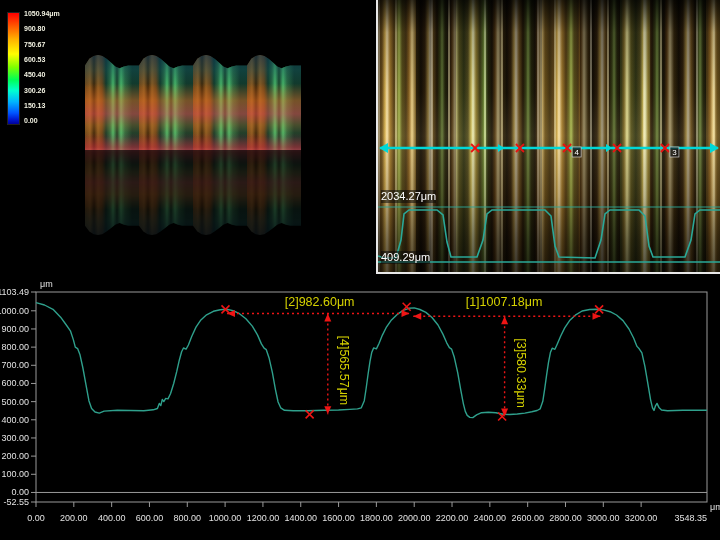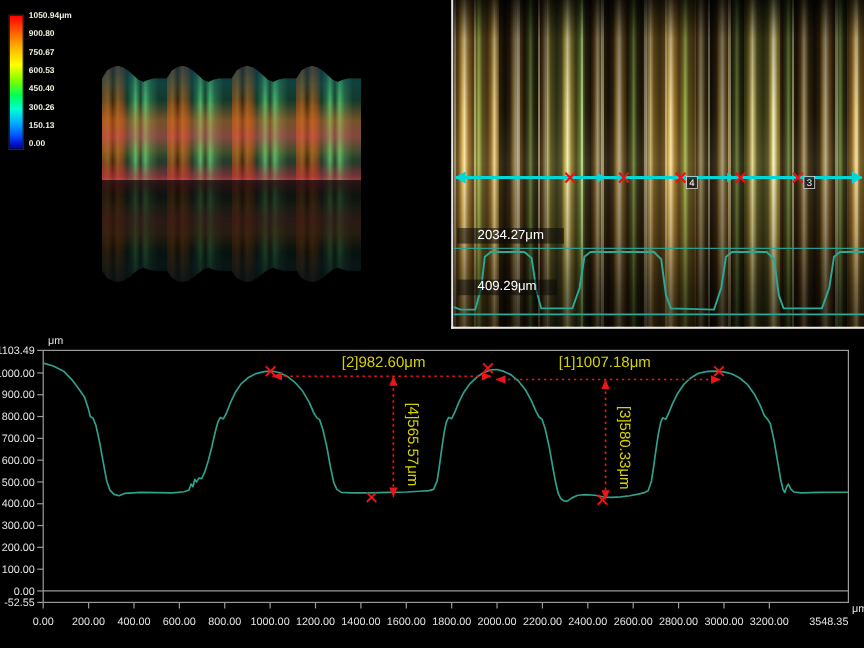--- a/index.html
+++ b/index.html
@@ -36,21 +36,21 @@
     background:
       linear-gradient(180deg,rgba(0,0,0,0.78) 0%,rgba(28,18,8,0.28) 12%,rgba(120,90,30,0.08) 34%,
         rgba(255,222,140,0.12) 50%,rgba(60,40,15,0.28) 72%,rgba(12,7,2,0.52) 88%,rgba(4,2,0,0.68) 100%),
       repeating-linear-gradient(90deg,rgba(255,250,225,0.40) 0px,rgba(255,250,225,0.40) 2px,rgba(0,0,0,0) 2px,rgba(0,0,0,0) 17px,
         rgba(255,244,190,0.5) 17px,rgba(255,244,190,0.5) 19px,rgba(0,0,0,0) 19px,rgba(0,0,0,0) 53px),
       repeating-linear-gradient(90deg,rgba(255,196,70,0.20) 0px,rgba(255,196,70,0.20) 38px,rgba(0,0,0,0.38) 38px,rgba(0,0,0,0.38) 78px,
         rgba(170,255,110,0.14) 78px,rgba(170,255,110,0.14) 108px,rgba(0,0,0,0.30) 108px,rgba(0,0,0,0.30) 164px),
       repeating-linear-gradient(90deg,#120c06 0px,#3a2810 4px,#c8a850 7px,#f8f0d0 9px,#8a6828 12px,#241808 16px,
         #485820 19px,#90b858 21px,#2a3010 24px,#161008 28px,#6a4818 31px,#e8d8a0 34px,#40300f 38px,#0e0a04 43px);}
   .photo-label{position:absolute;left:3px;color:#fff;font-size:11px;line-height:13px;
-    background:rgba(10,10,10,0.55);padding:0 17px;white-space:nowrap;}
+    background:rgba(10,10,10,0.55);padding:0 0;white-space:nowrap;}
   .scan-svg,.ovl-svg{position:absolute;left:0;top:0;width:342px;height:272px;}
   
   .panel-chart{position:absolute;left:0;top:275px;width:720px;height:265px;background:#000;}
   .panel-chart svg{position:absolute;left:0;top:0;}
   text{font-family:"Liberation Sans",sans-serif;}
 </style>
 </head>
 <body>
 
 <div class="screen">
@@ -97,21 +97,21 @@
         <path d="M282.938 152L290.938 144" stroke="#e81212" stroke-width="1.8"></path>
         <rect x="291.938" y="147" width="9" height="10" fill="rgba(20,20,20,0.75)" stroke="#cfcfcf" stroke-width="0.7"></rect>
         <text x="296.438" y="155" text-anchor="middle" font-size="8px" fill="#fff">3</text>
       </svg>
     <svg class="ovl-svg" id="ovl-svg">
         <line x1="0" y1="207" x2="342" y2="207" stroke="#2aa898" stroke-width="1.2" opacity="0.9"></line>
         <line x1="0" y1="262" x2="342" y2="262" stroke="#2aa898" stroke-width="1.4"></line>
         <polyline points="0,256 6,258 18,258 23,240 26,214 31,210 59,210 65,215 69,242 73,257 99,257 105,240 109,214 114,210 167,210 173,216 177,246 181,257 217,258 223,240 227,214 232,210 261,210 267,216 271,246 275,257 307,257 313,240 317,214 322,210 342,210" fill="none" stroke="#2aa898" stroke-width="1.6"></polyline>
       </svg>
     <div class="photo-label" style="top:190px">2034.27μm</div>
-    <div class="photo-label" style="top:233px">409.29μm</div>
+    <div class="photo-label" style="top:251px">409.29μm</div>
   </div>
 
   <div class="panel-chart">
     <svg id="chart" width="720" height="265">
         <rect x="36" y="17" width="671" height="210" fill="none" stroke="#9a9a9a" stroke-width="1"></rect>
         <line x1="36" y1="217.45405003287084" x2="707" y2="217.45405003287084" stroke="#9a9a9a" stroke-width="1"></line>
         <line x1="31" y1="17" x2="36" y2="17" stroke="#9a9a9a" stroke-width="1"></line>
         <text x="29" y="20" text-anchor="end" font-size="9px" fill="#e2e2e2">1103.49</text>
         <line x1="31" y1="35.79943600567454" x2="36" y2="35.79943600567454" stroke="#9a9a9a" stroke-width="1"></line>
         <text x="29" y="38.79943600567454" text-anchor="end" font-size="9px" fill="#e2e2e2">1000.00</text>

